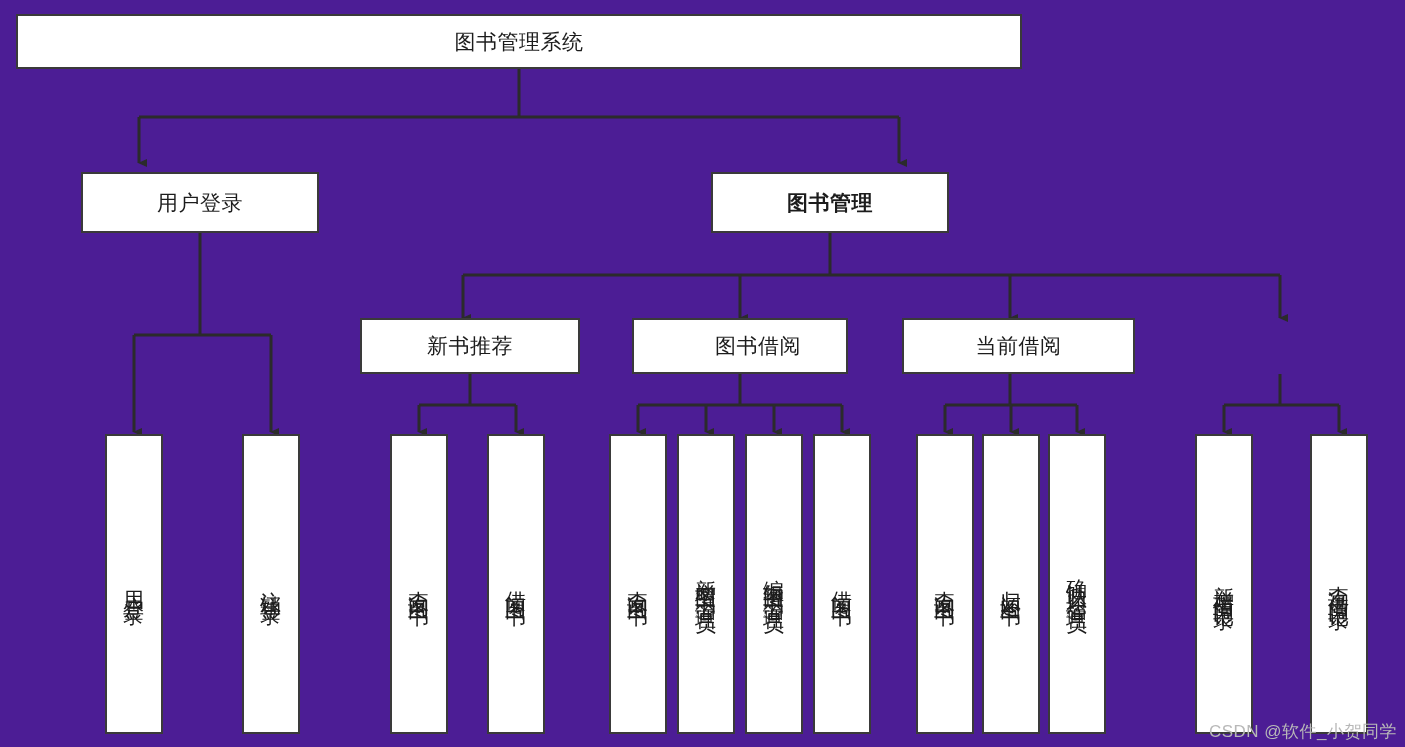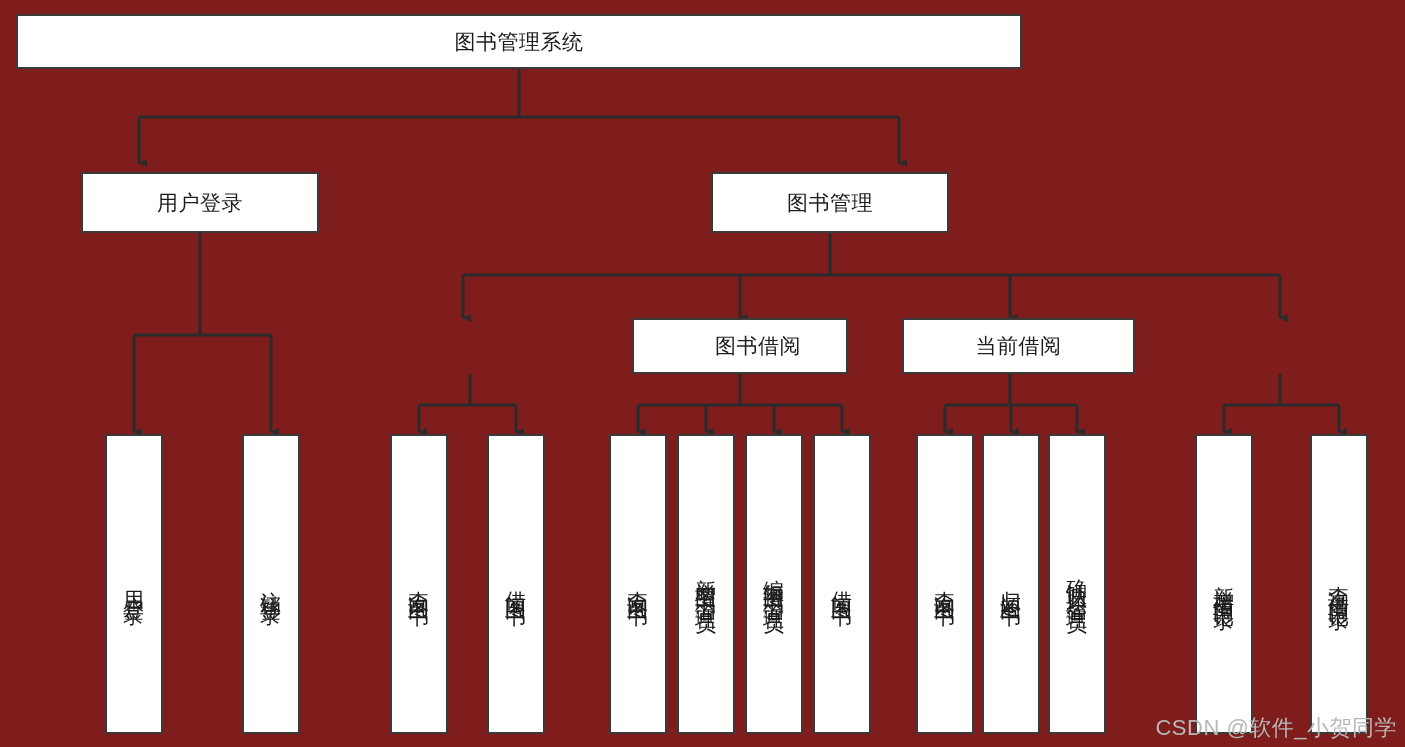--- a/index.html
+++ b/index.html
@@ -7,21 +7,21 @@
     padding: 0;
     background: #ffffff;
   }
   body {
     font-family: "Liberation Sans", "DejaVu Sans", sans-serif;
   }
   #canvas {
     position: relative;
     width: 1405px;
     height: 747px;
-    background: #7f1d1d;
+    background: #4c1d95;
     overflow: hidden;
   }
   #edges {
     position: absolute;
     left: 0;
     top: 0;
     width: 1405px;
     height: 747px;
   }
   .node {
@@ -51,21 +51,21 @@
     text-align: center;
     white-space: nowrap;
   }
   .node .hlabel {
     white-space: nowrap;
   }
   #watermark {
     position: absolute;
     right: 8px;
     bottom: 4px;
-    font-size: 22px;
+    font-size: 17px;
     color: #b8b8b8;
     z-index: 5;
     white-space: nowrap;
     letter-spacing: 0.5px;
   }
 </style>
 </head>
 <body>
 
 <div id="canvas">
@@ -120,24 +120,27 @@
     </g>
   </svg>
 
   <div class="node h" style="left:16px; top:14px; width:1006px; height:55px;">
     <span class="hlabel">图书管理系统</span>
   </div>
 
   <div class="node h" style="left:81px; top:172px; width:238px; height:61px;">
     <span class="hlabel">用户登录</span>
   </div>
-  <div class="node h" style="left:711px; top:172px; width:238px; height:61px;">
+  <div class="node h" style="left:711px; top:172px; width:238px; height:61px;font-weight:bold;">
     <span class="hlabel">图书管理</span>
   </div>
 
+  <div class="node h" style="left:360px; top:318px; width:220px; height:56px;">
+    <span class="hlabel">新书推荐</span>
+  </div>
   <div class="node h" style="left:632px; top:318px; width:216px; height:56px;padding-left:36px;">
     <span class="hlabel">图书借阅</span>
   </div>
   <div class="node h" style="left:902px; top:318px; width:233px; height:56px;">
     <span class="hlabel">当前借阅</span>
   </div>
 
   <div class="node v" style="left:105px; top:434px; width:58px; height:300px;">
     <span class="vlabel">用户登录</span>
   </div>

